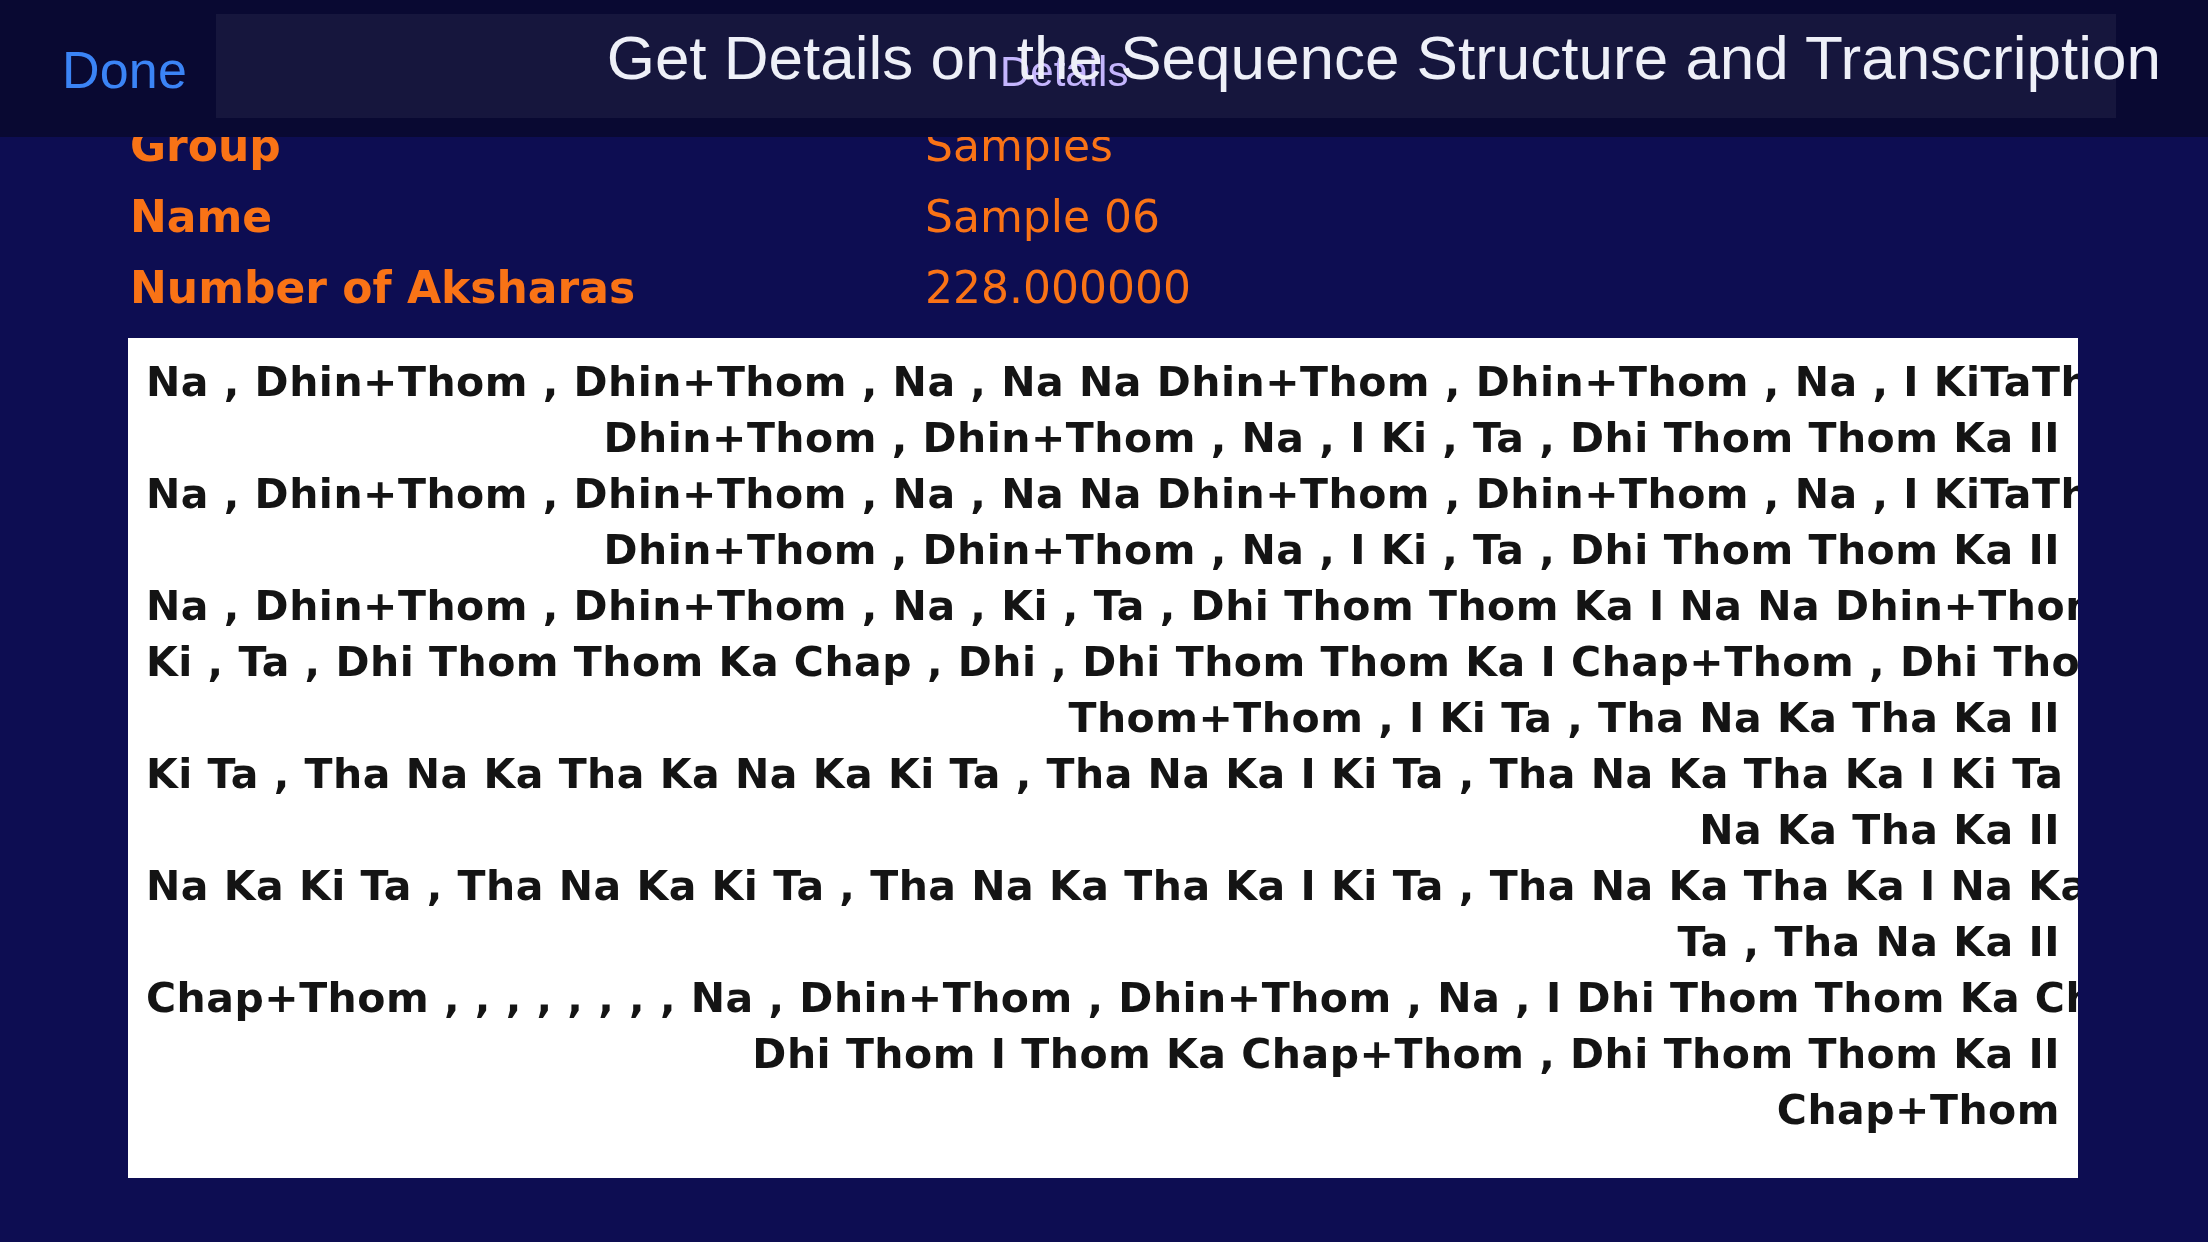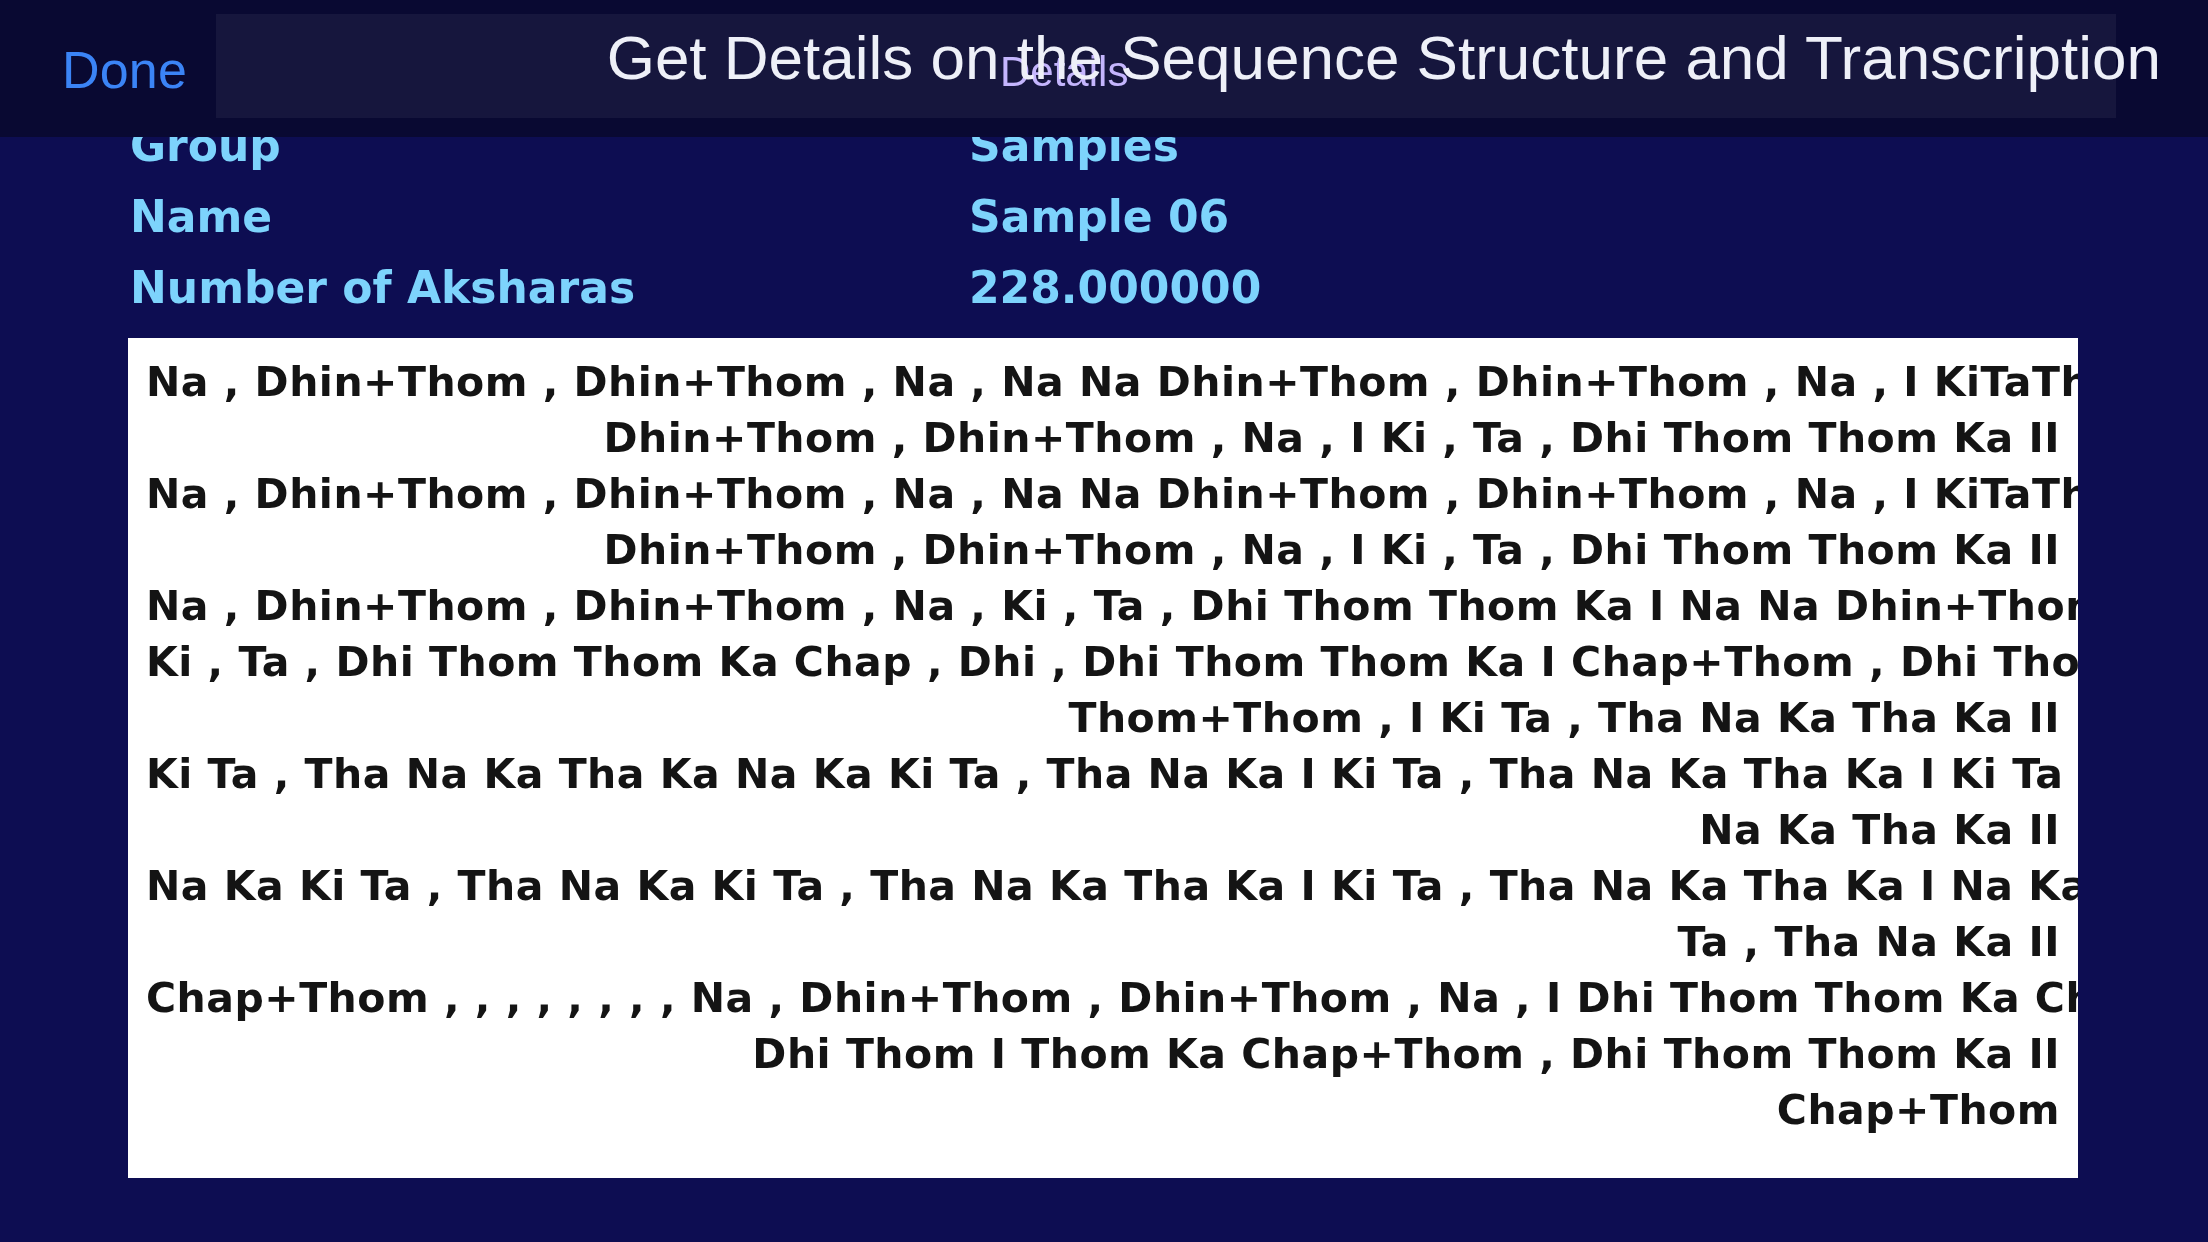--- a/index.html
+++ b/index.html
@@ -64,38 +64,37 @@
   #info {
     position: absolute;
     left: 0; top: 120px;
     width: 2208px;
     z-index: 3;
     font-family: "DejaVu Sans", sans-serif;
   }
   .info-row {
     position: relative;
     height: 71px;
-    color: #7dd3fc;
+    color: #f97316;
   }
   .info-label {
     position: absolute;
     left: 130px;
     top: 0;
     font-size: 44px;
     font-weight: bold;
     white-space: nowrap;
   }
   .info-value {
     position: absolute;
     left: 925px;
     top: 0;
     font-size: 44px;
-    font-weight: bold;
+    font-weight: normal;
     white-space: nowrap;
-    margin-left: 44px;
   }
 
   
   #transcription {
     position: absolute;
     left: 128px;
     top: 338px;
     width: 1950px;
     height: 840px;
     background: #ffffff;

